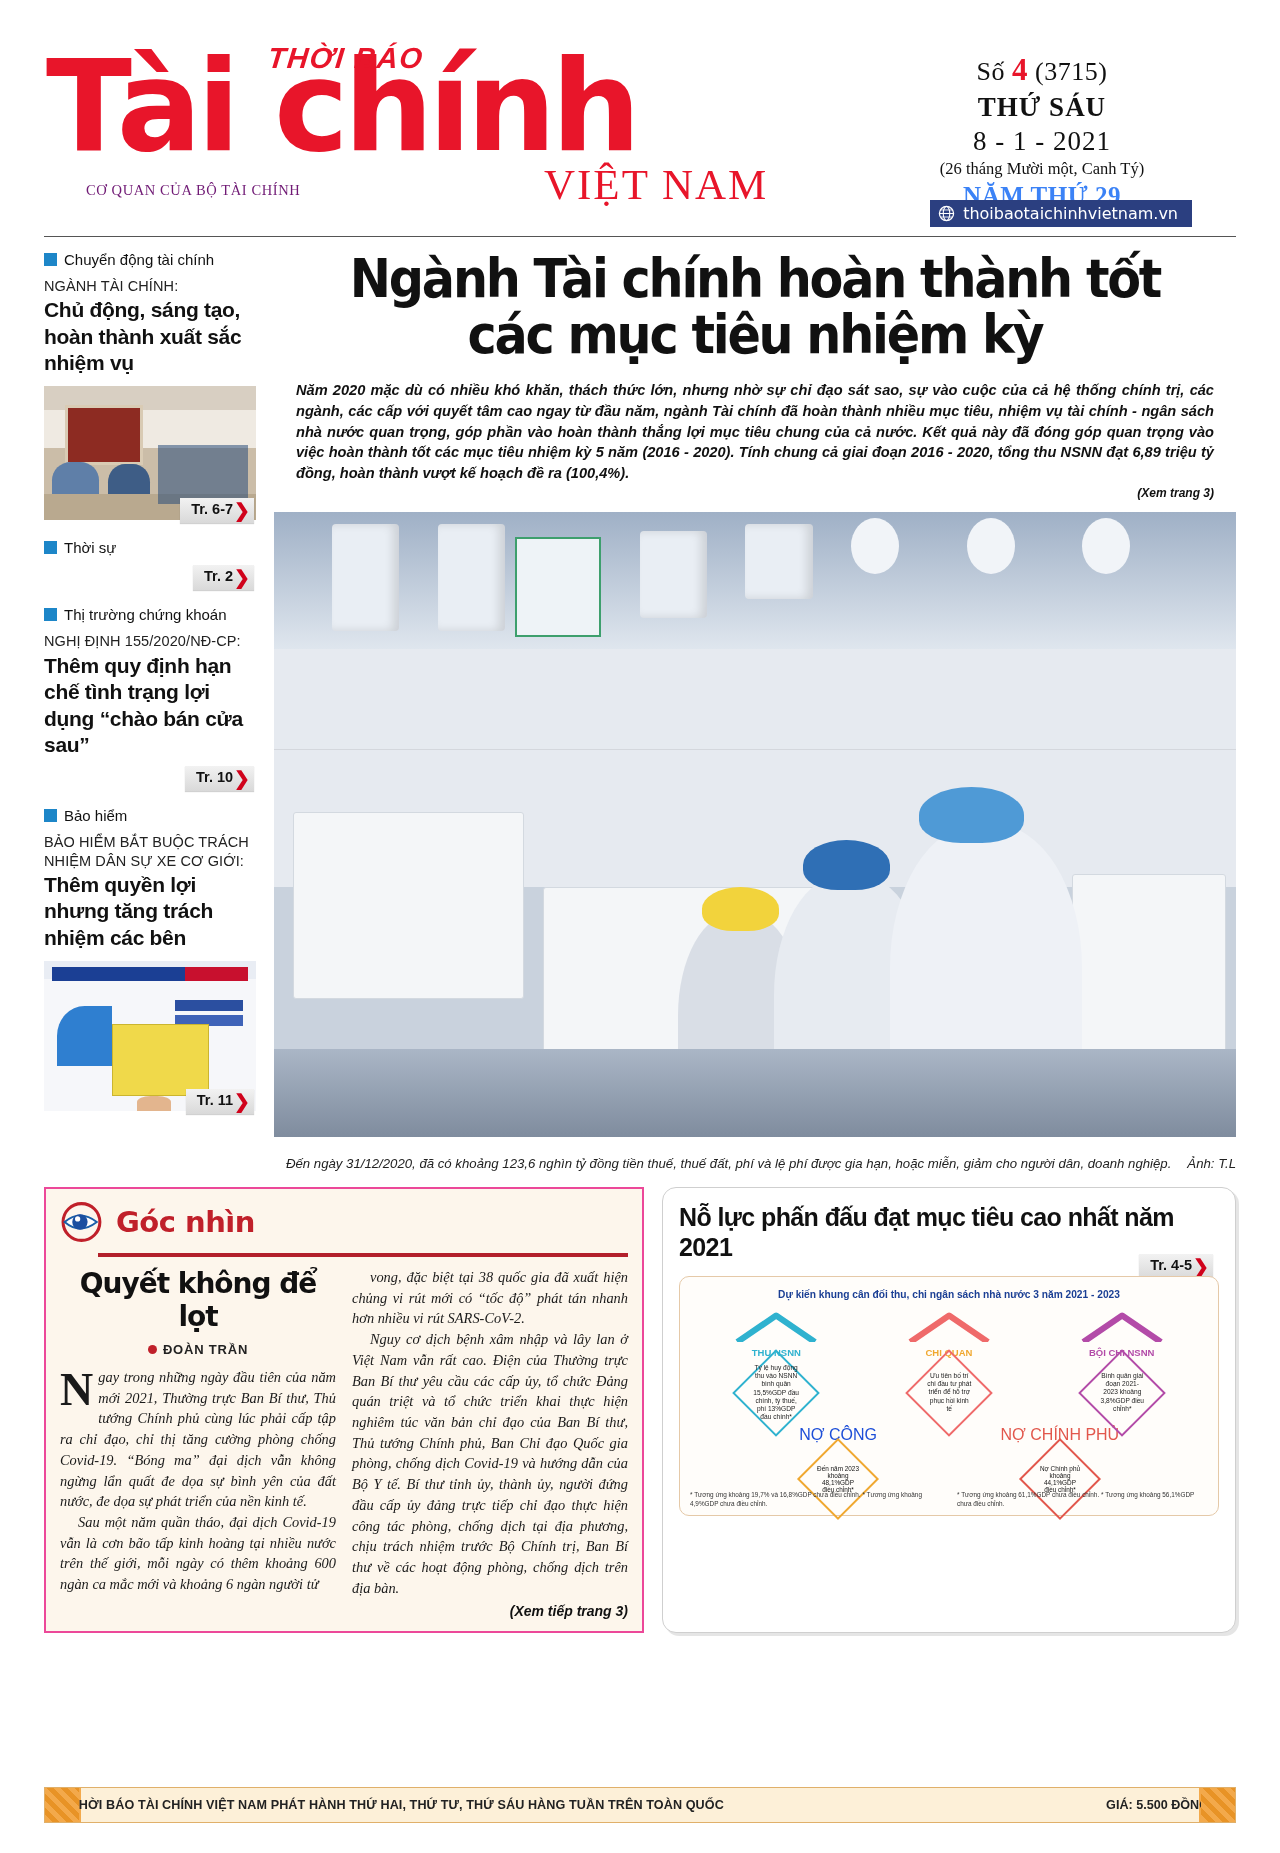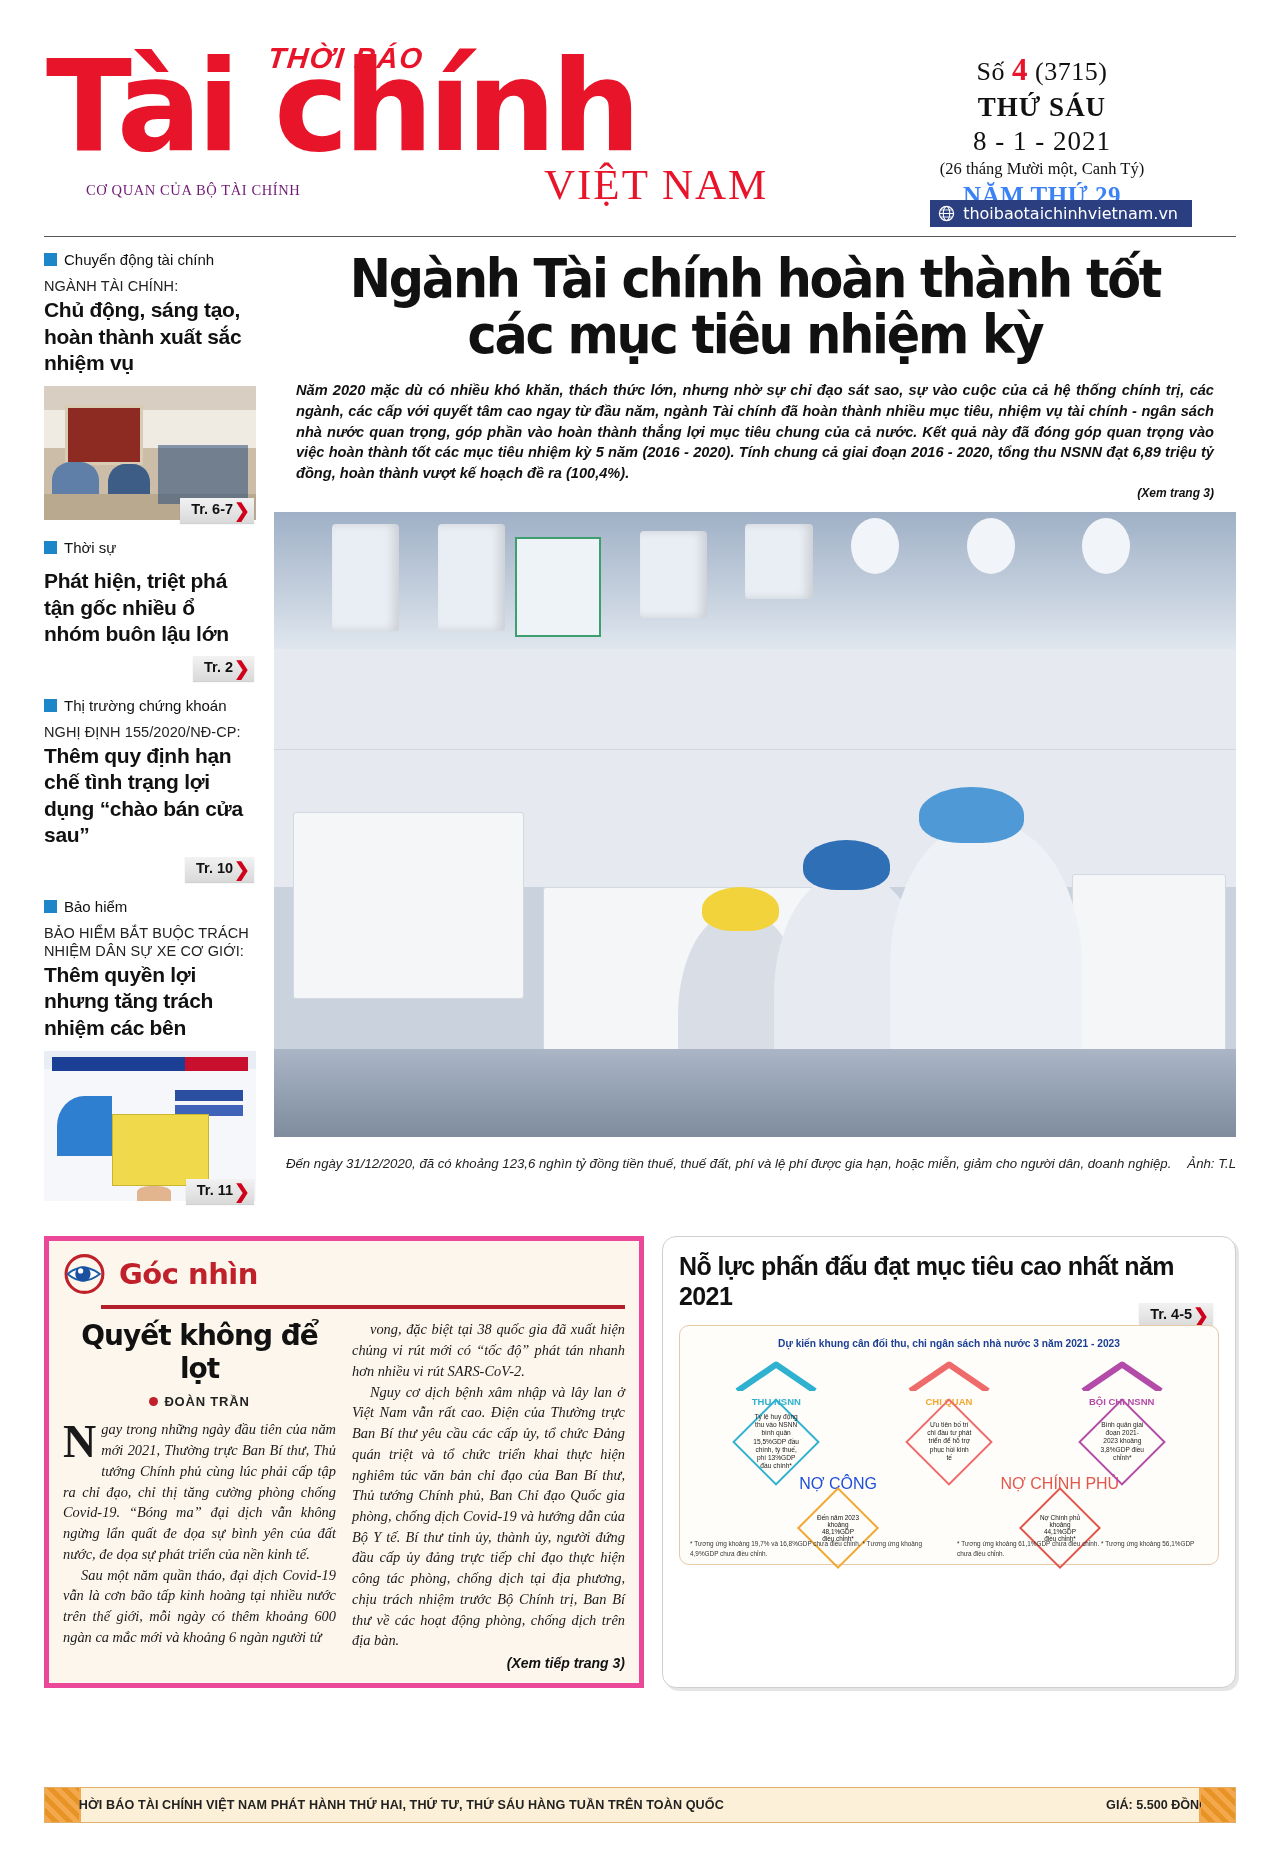--- a/index.html
+++ b/index.html
@@ -127,21 +127,21 @@
   .hero .cap{position:absolute;border-radius:50% 50% 40% 40%;}
   .hero .machine{position:absolute;background:#f4f6f8;border:1px solid #d3d9e0;border-radius:3px;}
   .hero .belt{position:absolute;left:0;bottom:0;width:100%;height:14%;background:linear-gradient(180deg,#aab6c6,#7f8c9e);}
 
   .caption { display: flex; justify-content: flex-end; gap: 16px; margin-top: 19px; }
   .caption-txt { font-size: 13.2px; font-style: italic; color: #222; }
   .caption-credit { font-size: 13.2px; font-style: italic; color: #222; white-space: nowrap; }
 
   
   .bottom { display: flex; gap: 18px; margin-top: 16px; }
-  .opinion { width: 600px; flex: 0 0 600px; background: #fdf6ec; border: 5px solid #ec4899; position: relative; padding: 10px 14px 12px; }
+  .opinion { width: 600px; flex: 0 0 600px; background: #fdf6ec; border: 2px solid #ec4899; position: relative; padding: 10px 14px 12px; }
   .gn-head { display: flex; align-items: center; gap: 10px; position: relative; padding-bottom: 6px; }
   .gn-eye { width: 46px; height: 46px; flex: 0 0 46px; }
   .gn-title { font-size: 29px; font-weight: 700; color: #c0202a; font-family: "DejaVu Sans", sans-serif; letter-spacing: -.5px; }
   .gn-rule { border-bottom: 4px solid #b3202b; margin: 2px 0 10px 38px; }
   .op-grid { display: flex; gap: 16px; }
   .op-col { flex: 1; }
   .op-title { font-family: "DejaVu Sans", sans-serif; font-size: 28px; font-weight: 700; letter-spacing: -1px; text-align: center; color: #111; }
   .op-author { display: flex; align-items: center; gap: 6px; justify-content: center; margin: 9px 0 10px; }
   .dot { width: 9px; height: 9px; border-radius: 50%; background: #c0202a; }
   .op-author-txt { font-size: 13px; font-weight: 700; letter-spacing: .8px; color: #222; }
@@ -238,21 +238,20 @@
             <span class="chev">❯</span>
           </span>
         </div>
       </div>
 
       <div class="side-block">
         <div class="kicker">
           <span class="sq"></span>
           <span class="kicker-txt">Thời sự</span>
         </div>
-        <div class="side-head" style="margin-top:12px">Phát hiện, triệt phá tận gốc nhiều ổ nhóm buôn lậu lớn</div>
         <div class="badge-row plain">
           <span class="pagebadge">
             <span>Tr. 2</span>
             <span class="chev">❯</span>
           </span>
         </div>
       </div>
 
       <div class="side-block">
         <div class="kicker">

